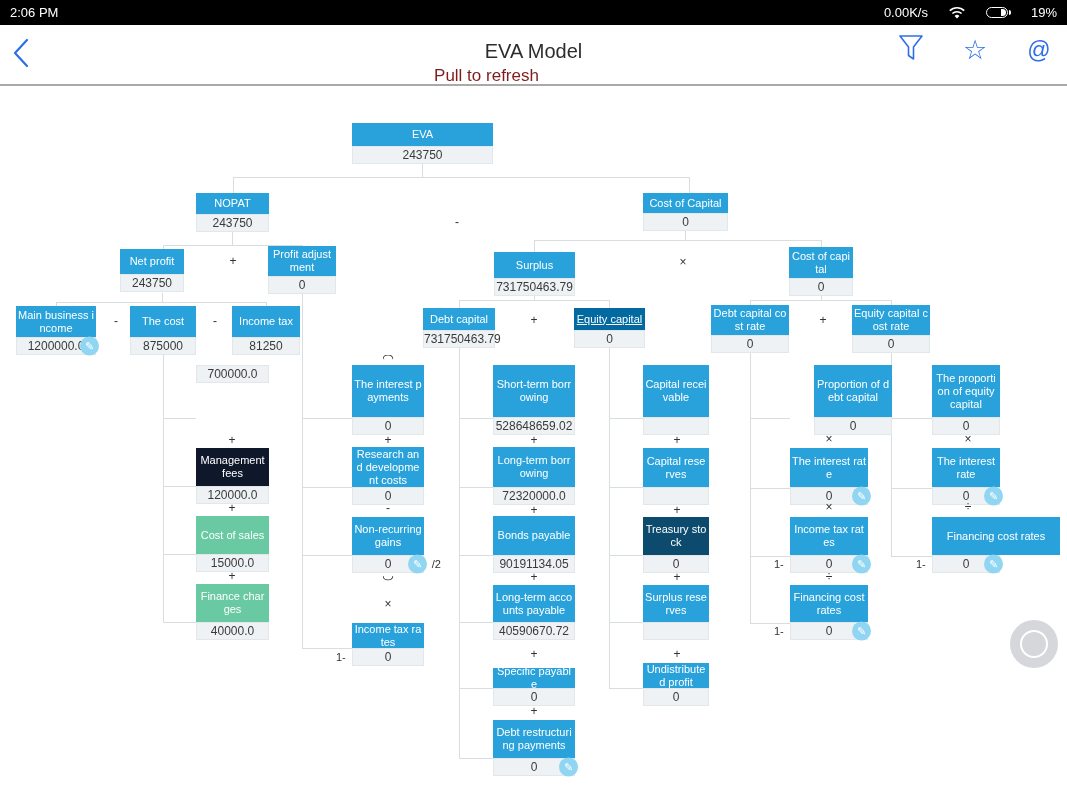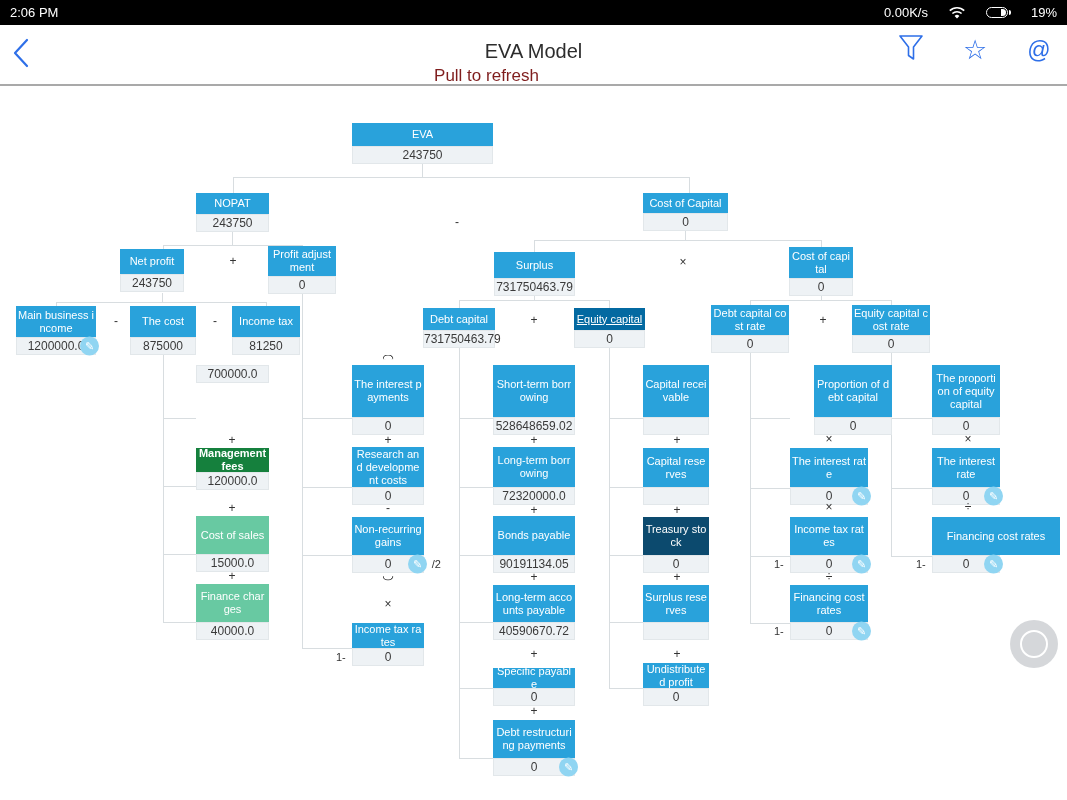--- a/index.html
+++ b/index.html
@@ -214,21 +214,21 @@
       <div class="band"><span>875000</span></div>
     </div>
     <div class="node" style="left: 232px; top: 306px; width: 68px;">
       <div class="head" style="height: 31px; background: rgb(41, 162, 219);">Income tax</div>
       <div class="band"><span>81250</span></div>
     </div>
     <div class="node" style="left: 196px; top: 365px; width: 73px;">
       <div class="band"><span>700000.0</span></div>
     </div>
     <div class="node" style="left: 196px; top: 448px; width: 73px;">
-      <div class="head" style="height: 24px; background: #15803d; font-weight: bold;">Management fees</div>
+      <div class="head" style="height: 38px; background: #0f172a;">Management fees</div>
       <div class="band"><span>120000.0</span></div>
     </div>
     <div class="node" style="left: 196px; top: 516px; width: 73px;">
       <div class="head" style="height: 38px; background: rgb(104, 201, 162);">Cost of sales</div>
       <div class="band"><span>15000.0</span></div>
     </div>
     <div class="node" style="left: 196px; top: 584px; width: 73px;">
       <div class="head" style="height: 38px; background: rgb(104, 201, 162);">Finance charges</div>
       <div class="band"><span>40000.0</span></div>
     </div>

